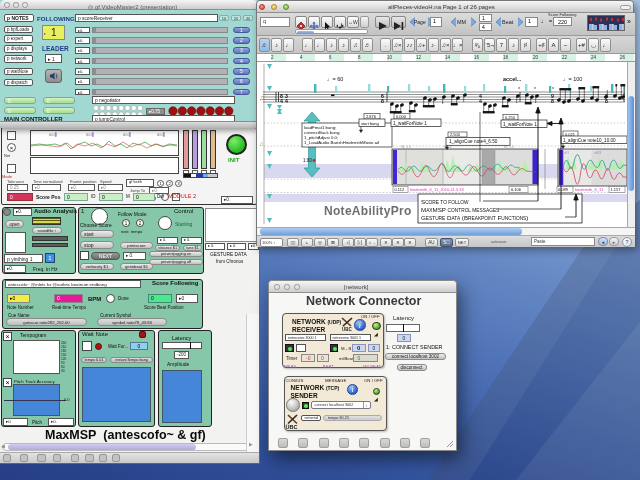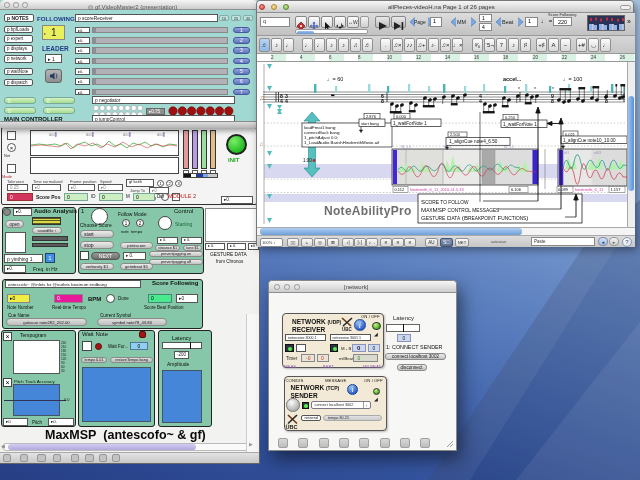--- a/index.html
+++ b/index.html
@@ -769,20 +769,21 @@
     <div class="ab" style="left:352px;top:236px;width:10px;height:9px;background:linear-gradient(#f4f4f4,#d0d0d0);border:1px solid #999;border-radius:4px;font-size:5px;text-align:center;line-height:8px;color:#666;">▸</div>
     <div class="ab" style="left:365px;top:236px;width:10px;height:10px;background:radial-gradient(circle at 35% 30%,#fff,#cfd8e8);border:1px solid #89a;border-radius:50%;font-size:6px;text-align:center;line-height:9px;color:#347;">?</div>
 </div>
 
 <div id="winNet" class="ab" style="left:268px;top:280px;width:189px;height:171px;background:#f7f7f5;border:1px solid #888;border-radius:4px 4px 0 0;box-shadow:4px 8px 18px rgba(0,0,0,.5);">
 <div class="tbar" style="height:12px;border-radius:4px 4px 0 0;"></div>
 <div class="tl" style="left:5px;top:3px;"></div>
 <div class="tl" style="left:15px;top:3px;"></div>
 <div class="tl" style="left:25px;top:3px;"></div>
 <div class="t" style="left:75px;top:3px;font-size:6px;color:#444;">[network]</div>
+<div class="t" style="left:37px;top:12.5px;font-size:12.5px;font-weight:bold;color:#3a3a3a;">Network Connector</div>
 
 <div class="ab" style="left:13px;top:32px;width:102px;height:55px;background:#f2ead6;border:1.2px solid #555;border-radius:4px;box-shadow:1px 1px 2px rgba(0,0,0,.25);"></div>
 <div class="t" style="left:23px;top:37px;font-size:6.5px;font-weight:bold;color:#111;">NETWORK <span style="font-size:5px;">(UDP)</span></div>
 <div class="t" style="left:23px;top:44.5px;font-size:6.5px;font-weight:bold;color:#111;">RECEIVER</div>
 <svg class="ab" style="left:71px;top:35px;" width="14" height="12">
       <path d="M2 2 L11 10" stroke="#6a3a1a" stroke-width="1.6"></path>
       <path d="M12 2 L3 10" stroke="#2a2a2a" stroke-width="1.6"></path>
     </svg>
 <div class="t" style="left:73px;top:46px;font-size:4.5px;font-weight:bold;color:#222;">ÜBC</div>
 <div class="ab" style="left:85px;top:38px;width:11.6px;height:11.6px;border-radius:50%;background:radial-gradient(circle at 35% 28%,#9cc4f2,#2a5ac8 75%);border:.5px solid #234a9a;color:#fff;font-size:8px;font-style:italic;font-family:'Liberation Serif',serif;text-align:center;line-height:11px;">i</div>

